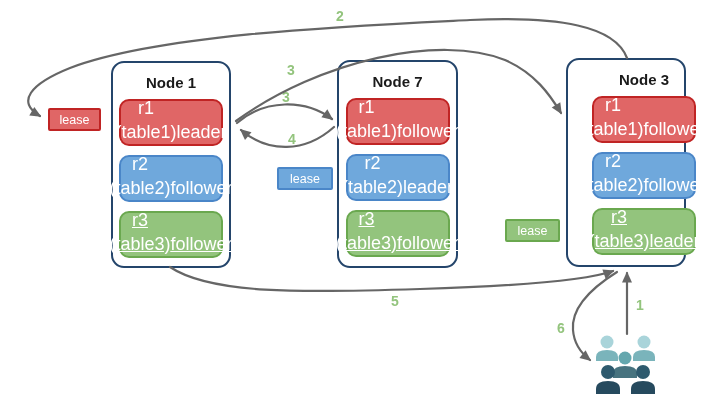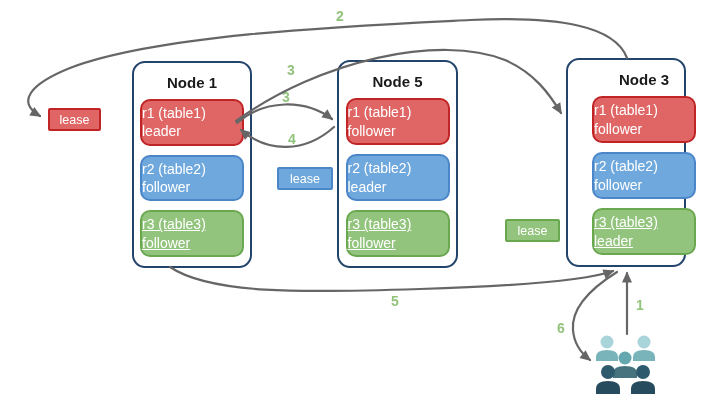--- a/index.html
+++ b/index.html
@@ -17,43 +17,43 @@
   .node {
     position: absolute;
     background: #ffffff;
     border: 2px solid var(--node_border);
     border-radius: 13px;
     display: flex;
     flex-direction: column;
     align-items: center;
     z-index: 2;
   }
-  #node1 { left: 111px; top: 61px;  width: 120px; height: 207px; margin-left: 21px; }
+  #node1 { left: 111px; top: 61px;  width: 120px; height: 207px; }
   #node2 { left: 337px; top: 60px;  width: 121px; height: 208px; }
   #node3 { left: 566px; top: 58px;  width: 120px; height: 209px; padding-left: 36px; }
 
   .node-title {
     font-size: 15px;
     font-weight: bold;
     color: #1a1a1a;
     margin-top: 11px;
     margin-bottom: 8px;
   }
 
   .replica {
     width: 104px;
     height: 47px;
     border-radius: 10px;
     border: 2px solid;
     color: #ffffff;
-    font-size: 14px;
+    font-size: 18px;
     line-height: 1.3;
     display: flex;
-    flex-direction: column;
-    align-items: flex-start;
+    flex-direction: row;
+    align-items: flex-end;
     justify-content: center;
     text-align: center;
     margin-bottom: 9px;
   }
   .replica.red   { background: var(--red_fill);   border-color: var(--red_border); }
   .replica.blue  { background: var(--blue_fill);  border-color: var(--blue_border); }
   .replica.green { background: var(--green_fill); border-color: var(--green_border); text-decoration: underline; }
 
   .lease {
     position: absolute;
@@ -125,21 +125,21 @@
       <span>r2 (table2)</span>
       <span>follower</span>
     </div>
     <div class="replica green">
       <span>r3 (table3)</span>
       <span>follower</span>
     </div>
   </div>
 
   <div class="node" id="node2">
-    <div class="node-title">Node 5</div>
+    <div class="node-title">Node 7</div>
     <div class="replica red">
       <span>r1 (table1)</span>
       <span>follower</span>
     </div>
     <div class="replica blue">
       <span>r2 (table2)</span>
       <span>leader</span>
     </div>
     <div class="replica green">
       <span>r3 (table3)</span>

